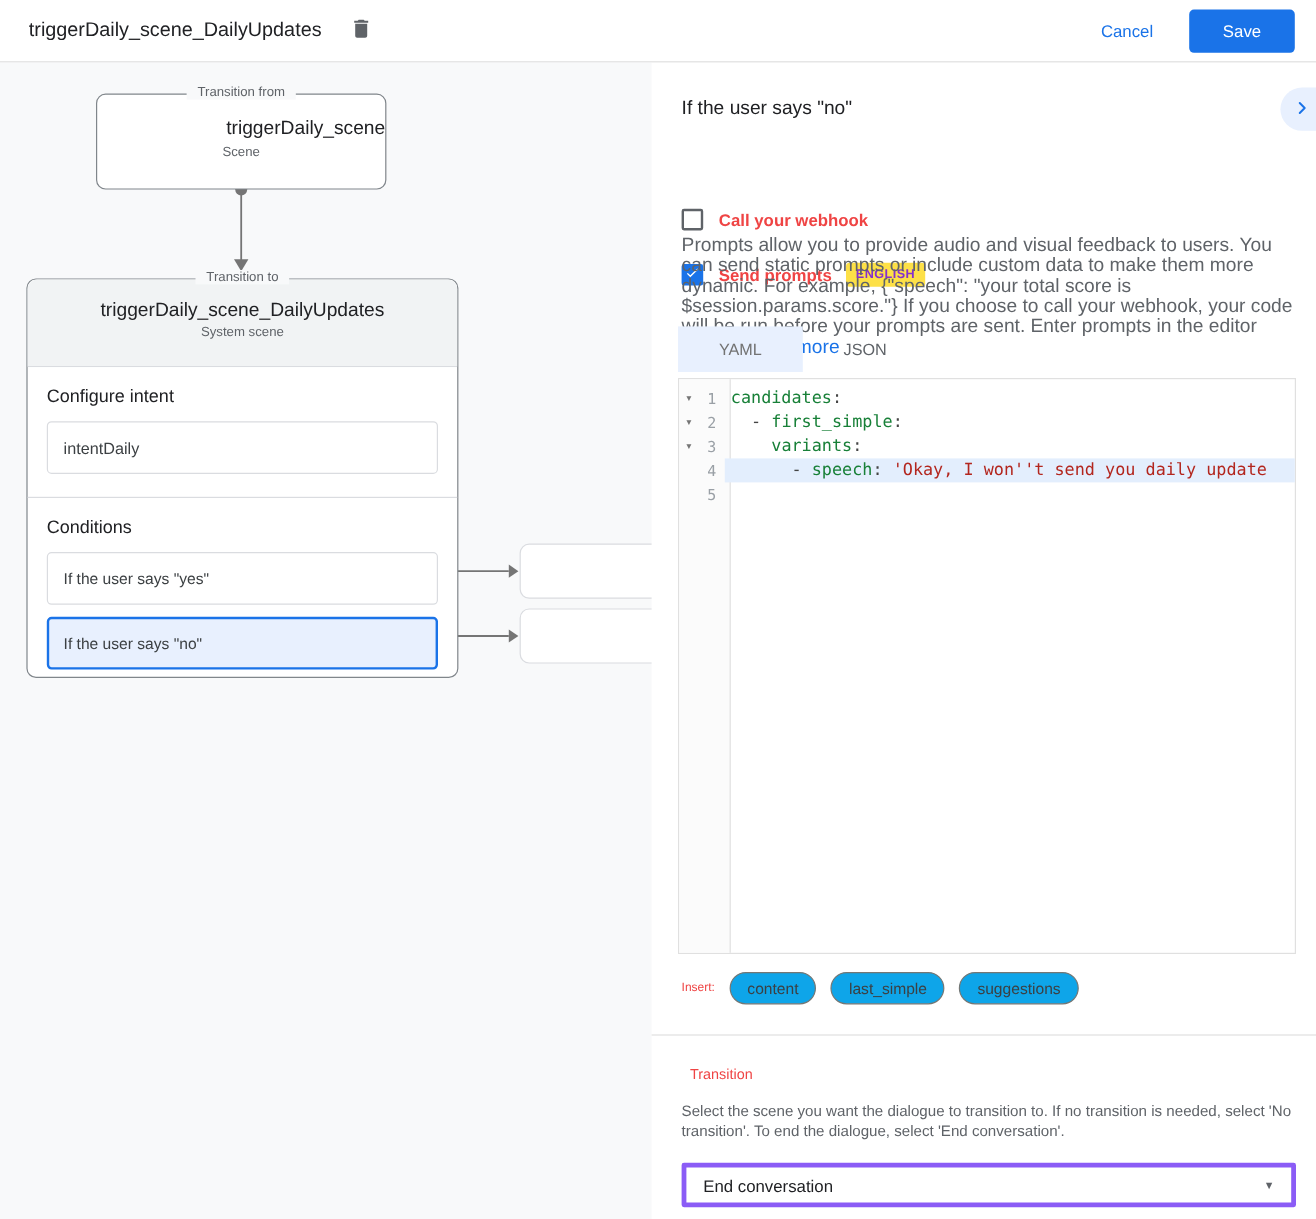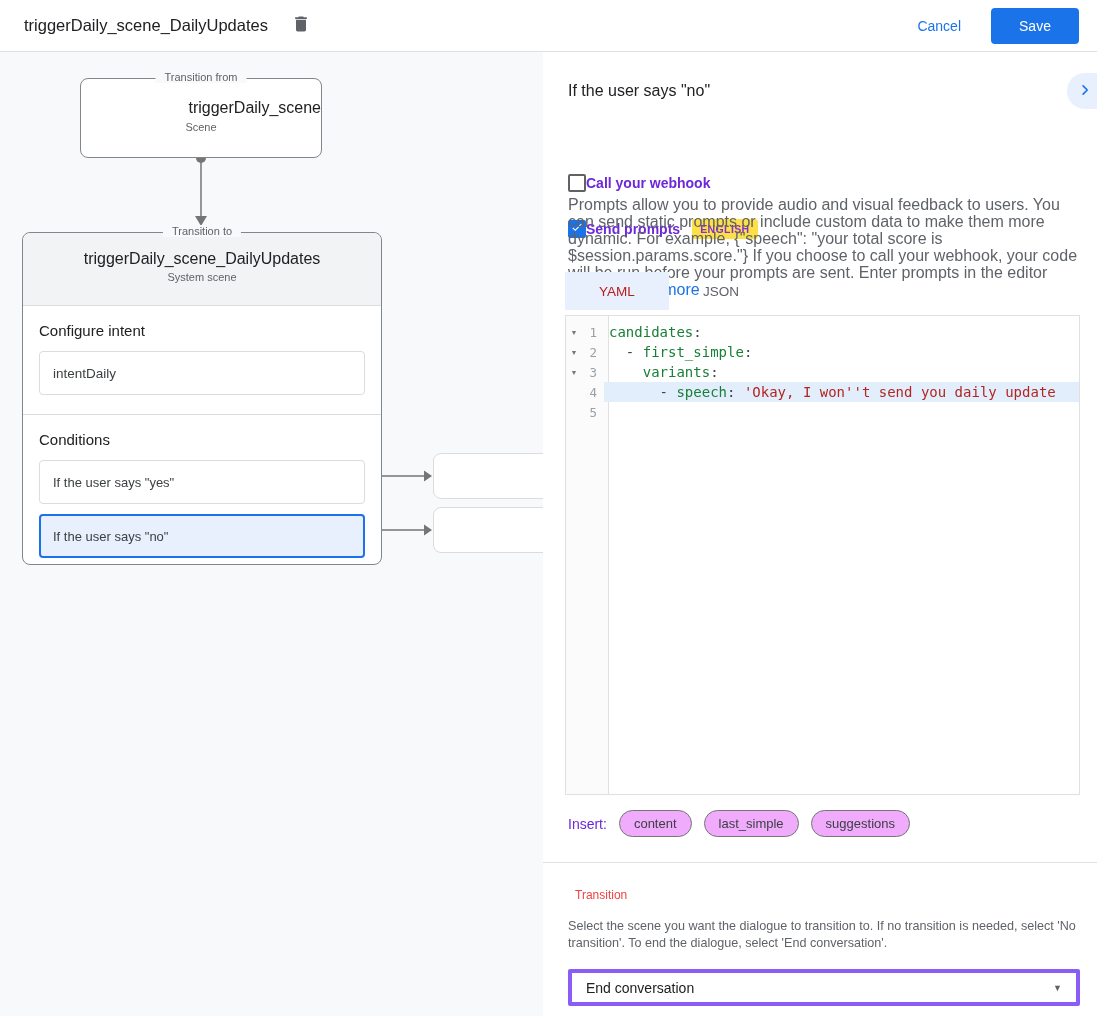--- a/index.html
+++ b/index.html
@@ -53,50 +53,50 @@
   .panel-title { position:absolute; left:25px; top:30px; font-size:16px; color:#202124; }
   .collapse-btn { position:absolute; right:0; top:21px; width:30px; height:36px; background:#e8f0fe;
     border:none; border-radius:18px 0 0 18px; cursor:pointer; display:flex; align-items:center;
     justify-content:center; padding-left:6px; }
 
   .check-row { position:absolute; left:25px; display:flex; align-items:center; }
   .checkbox { width:18px; height:18px; border:2px solid #5f6368; border-radius:2px; background:#fff;
     cursor:pointer; flex:none; }
   .checkbox.checked { background:#1a73e8; border-color:#1a73e8; display:flex; align-items:center;
     justify-content:center; }
-  .check-label { font-size:14px; font-weight:700; color:#6d28d9; }
+  .check-label { margin-left:13px; font-size:14px; font-weight:700; color:#ef4444; }
   .lang-badge { margin-left:12px; background:#fde047; color:#8430ce; font-size:10.5px; font-weight:700;
     letter-spacing:0.4px; padding:4px 8px; border-radius:3px; }
 
   .prompts-desc { position:absolute; left:25px; top:144px; width:515px; font-size:16px;
     line-height:17px; color:#5f6368; }
   .learn-more { color:#1a73e8; cursor:pointer; }
 
   .tabs { position:absolute; left:22px; top:220px; display:flex; }
   .tab { width:104px; height:38px; display:flex; align-items:center; justify-content:center;
     font-size:13.5px; font-weight:500; color:#5f6368; cursor:pointer; }
-  .tab.active { background:#e8f0fe; color:#b91c1c; }
+  .tab.active { background:#e8f0fe; color:#737373; }
 
   .editor { position:absolute; left:22px; top:263px; width:515px; height:480px;
     border:1px solid #e0e0e0; background:#fff; }
   .gutter-bg { position:absolute; left:0; top:0; bottom:0; width:43px; background:#fbfbfb;
     border-right:1px solid #e0e0e0; }
   .code-rows { position:absolute; inset:0; padding-top:6px; }
   .code-row { height:20px; display:flex; align-items:center; }
   .fold-cell { width:16px; text-align:center; font-size:7px; color:#757575; flex:none; }
   .lnum { width:21px; text-align:right; padding-right:6px; font-size:12.5px; color:#9aa0a6;
     font-family:"DejaVu Sans Mono", monospace; flex:none; }
   .lcode { flex:1; height:20px; line-height:20px; margin-left:1px; padding-left:5px;
     font-family:"DejaVu Sans Mono", monospace; font-size:14px; white-space:pre; overflow:hidden; }
   .lcode.hl { background:#e3eefd; }
 
   .insert-row { position:absolute; left:25px; top:758px; display:flex; align-items:center; }
-  .insert-label { font-size:14px; color:#6d28d9; }
+  .insert-label { font-size:10px; color:#ef4444; }
   .chip { margin-left:12px; border:1px solid #747775; border-radius:14px; padding:5px 14px;
-    font-size:13px; color:#3c4043; background:#f0abfc; cursor:pointer; }
+    font-size:13px; color:#3c4043; background:#0ea5e9; cursor:pointer; }
 
   .panel-divider { position:absolute; left:0; right:0; top:810px; border-top:1px solid #e0e0e0; }
   .transition-title { position:absolute; left:32px; top:836px; font-size:12px; color:#ef4444; }
   .transition-desc { position:absolute; left:25px; top:866px; width:515px; font-size:12.6px;
     line-height:17px; color:#5f6368; }
   .dropdown { position:absolute; left:25px; top:917px; width:512px; height:37px;
     border:4px solid #8b5cf6; border-radius:2px; background:#fff; display:flex; align-items:center;
     padding:0 14px; font-size:14px; color:#202124; cursor:pointer; }
   .dropdown .caret { margin-left:auto; font-size:9px; color:#5f6368; }
 </style>

